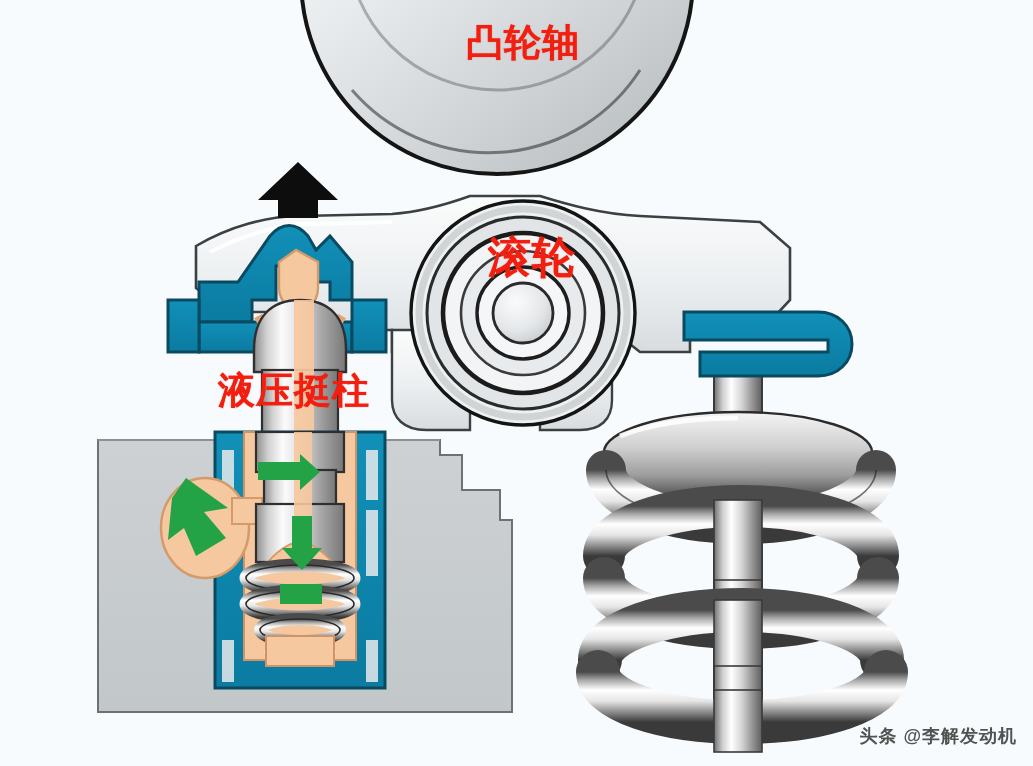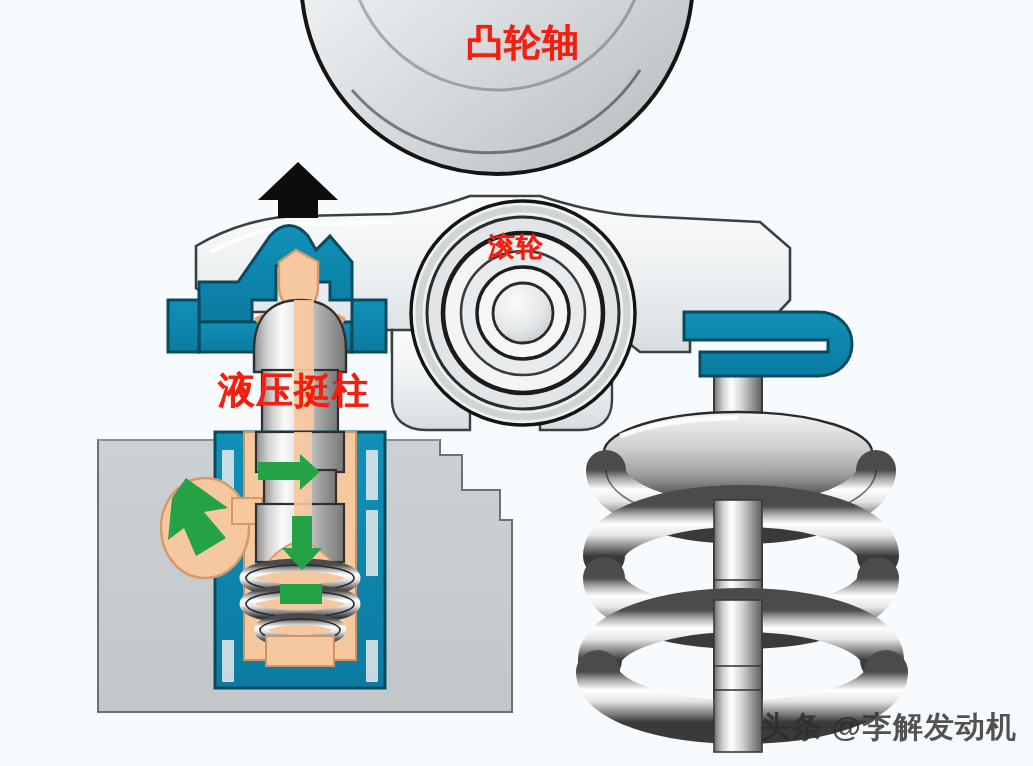--- a/index.html
+++ b/index.html
@@ -47,21 +47,21 @@
   }
   #label-lifter {
     left: 218px;
     top: 366px;
     font-size: 37px;
   }
   #watermark {
     position: absolute;
     right: 16px;
     bottom: 18px;
-    font-size: 30px;
+    font-size: 18px;
     font-weight: bold;
     color: #2d2d2d;
     opacity: .82;
     white-space: nowrap;
     letter-spacing: 1px;
   }
 </style>
 </head>
 <body>
 
@@ -311,19 +311,19 @@
     </g>
 
     <g>
       <path d="M280,584 L322,584 L322,604 L280,604 Z" fill="#23a345"></path>
     </g>
 
   </svg>
 
   <div class="label" id="label-camshaft" style="color: rgb(242, 31, 16); font-size: 37px; left: 466px; top: 18px; text-shadow: rgb(242, 31, 16) 0px 0px 1px;">凸轮轴</div>
 
-  <div class="label" id="label-roller" style="color: rgb(242, 31, 16); font-size: 27px; left: 488px; top: 229px; text-shadow: rgb(242, 31, 16) 0px 0px 1px; font-family: Liberation Serif, serif;">滚轮</div>
+  <div class="label" id="label-roller" style="color: rgb(242, 31, 16); font-size: 43px; left: 488px; top: 229px; text-shadow: rgb(242, 31, 16) 0px 0px 1px; font-family: Liberation Serif, serif;">滚轮</div>
 
   <div class="label" id="label-lifter" style="color: rgb(242, 31, 16); font-size: 37px; left: 218px; top: 366px; text-shadow: rgb(242, 31, 16) 0px 0px 1px; text-align: right;">液压挺柱</div>
 
   <div id="watermark" style="color: rgb(45, 45, 45);">头条 @李解发动机</div>
 
 </div>
 
 </body></html>

